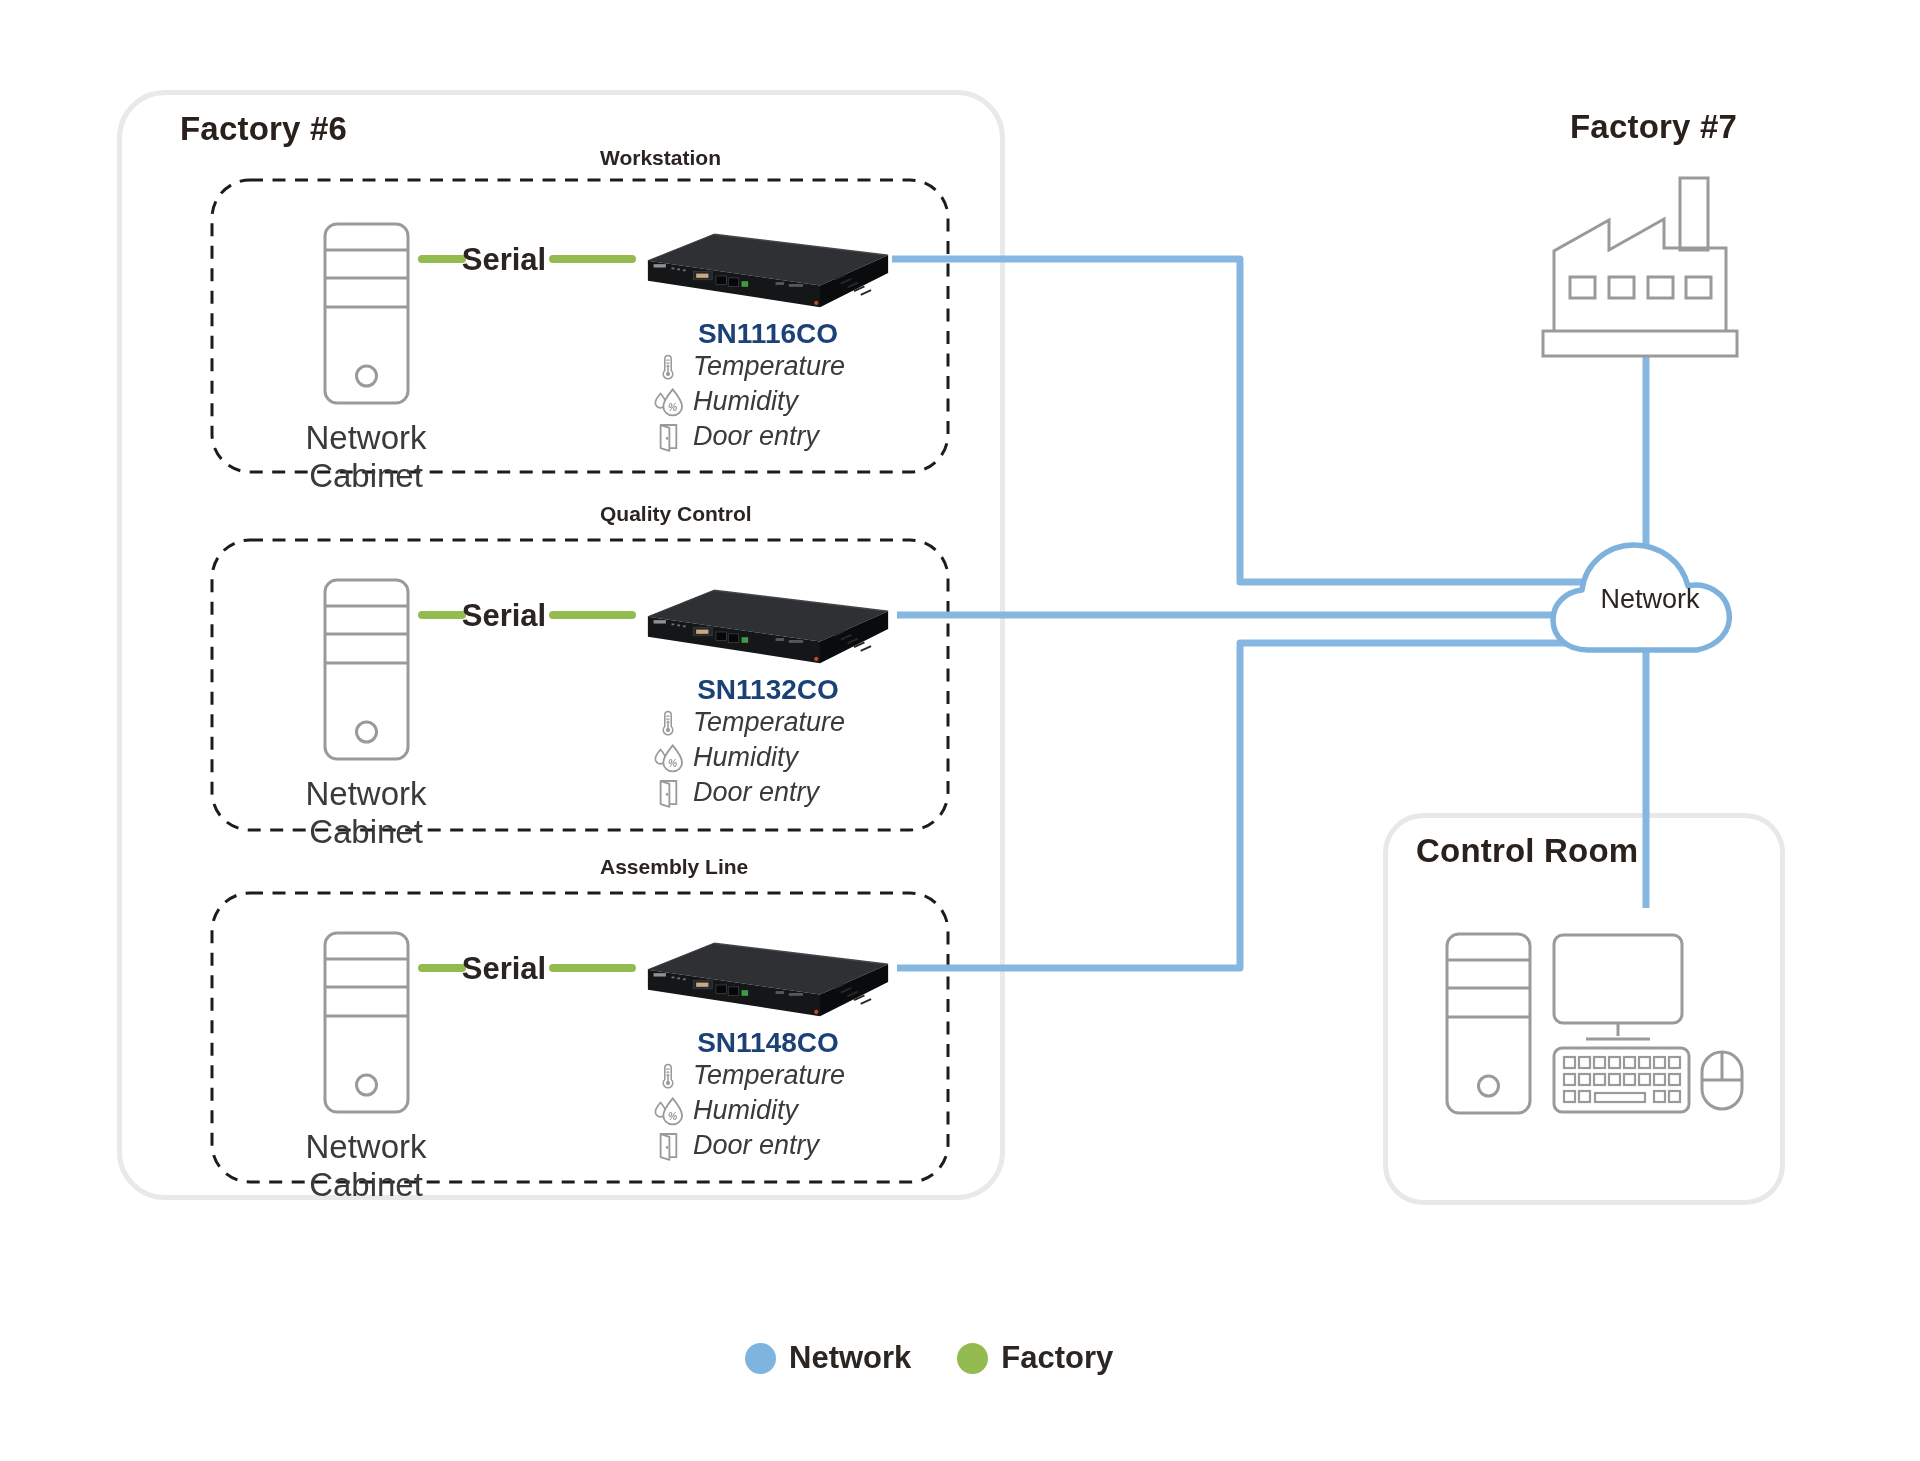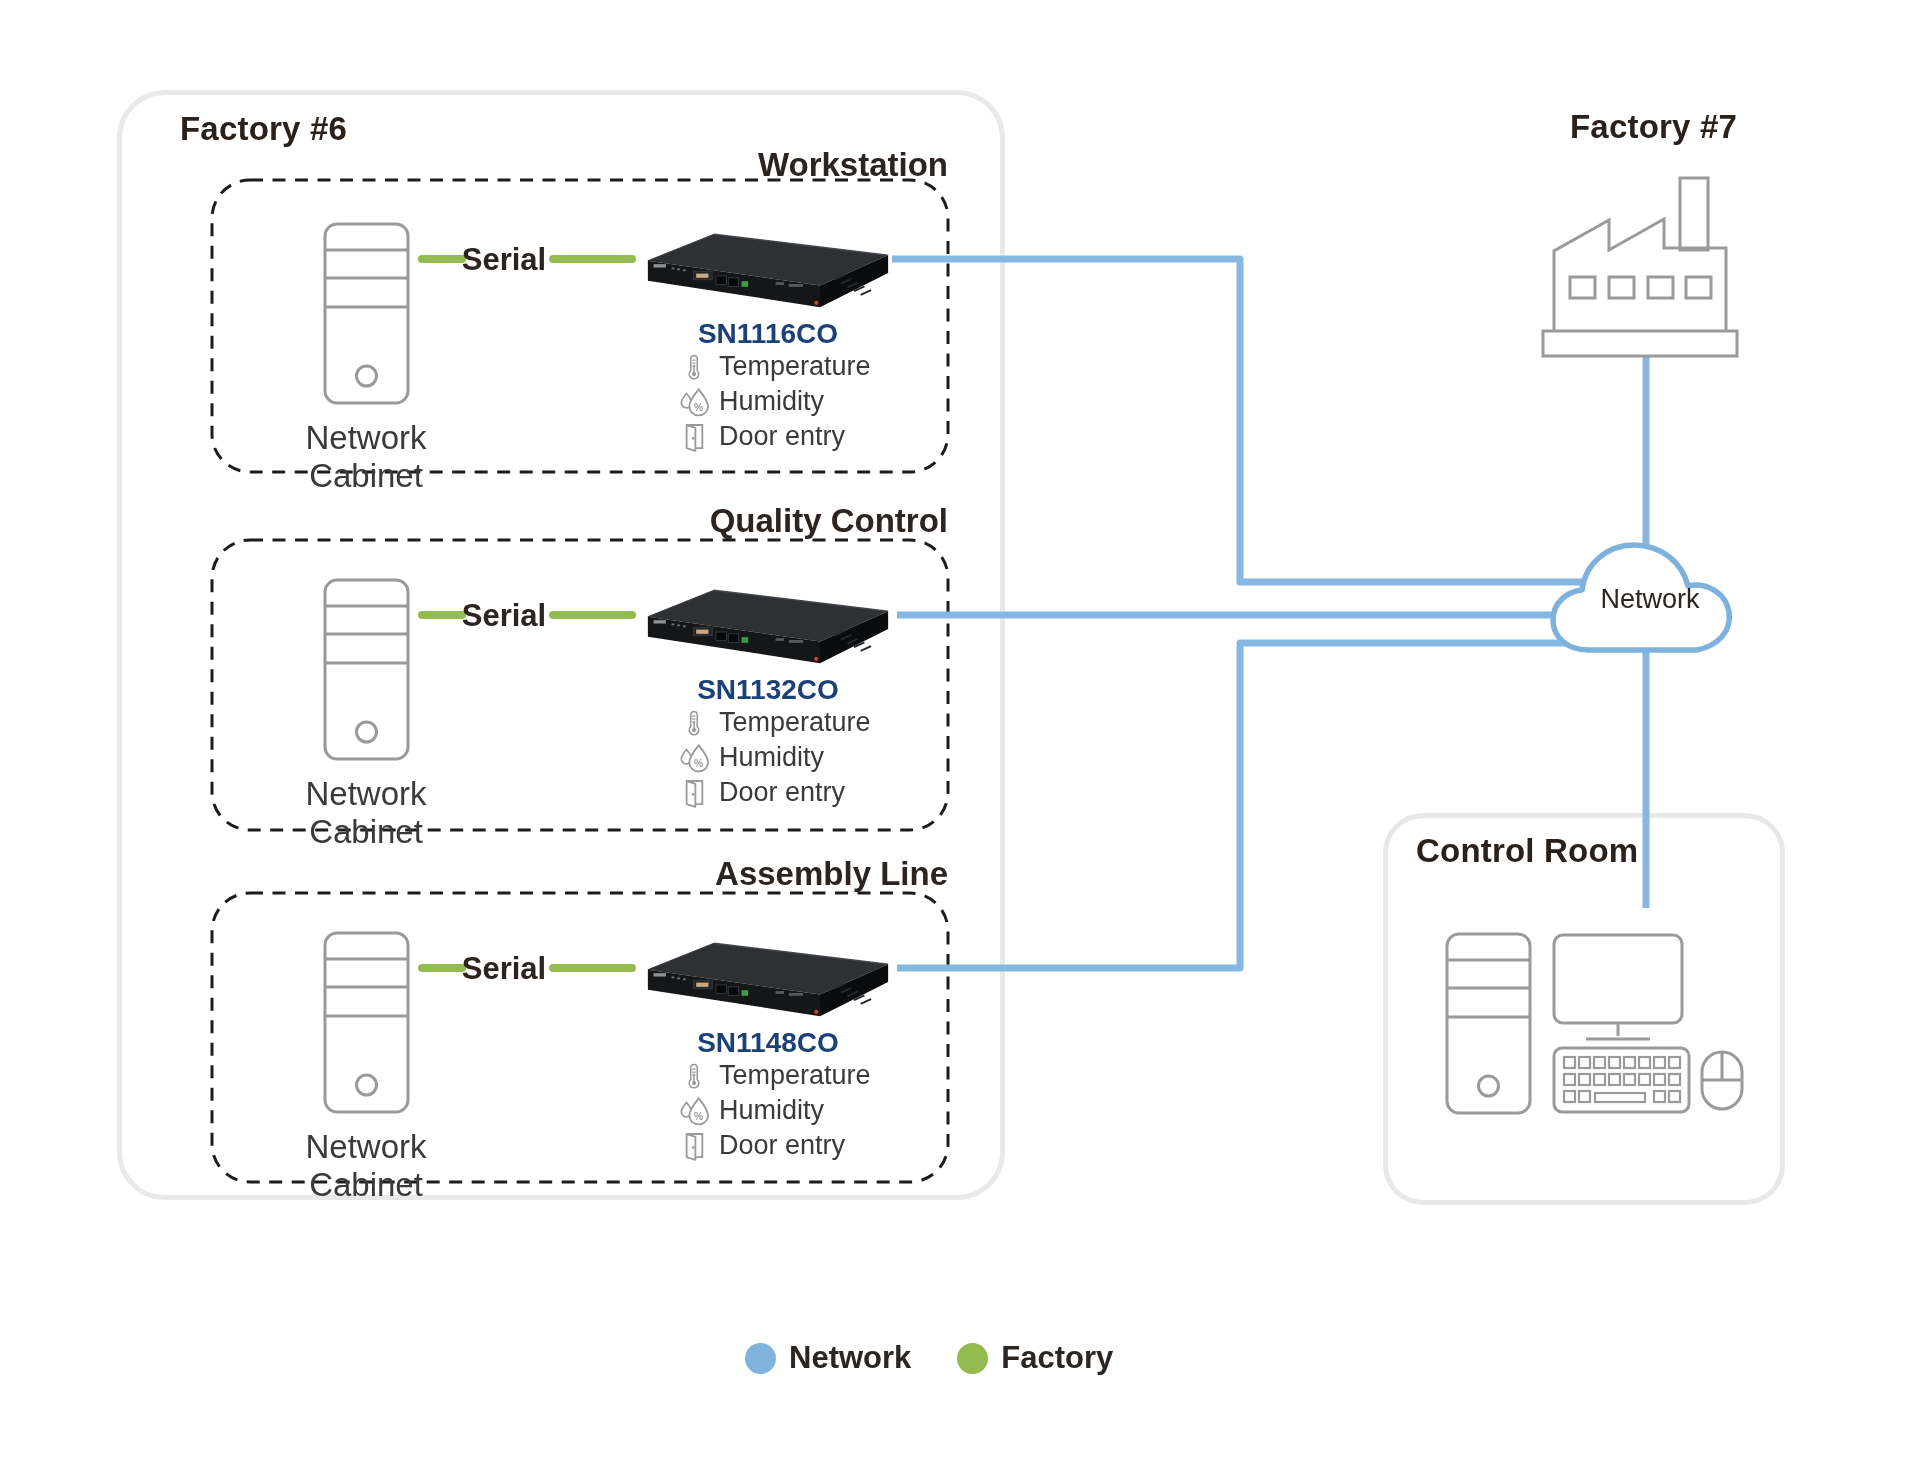--- a/index.html
+++ b/index.html
@@ -6,38 +6,38 @@
   .canvas{position:relative;width:1920px;height:1461px;background:#ffffff;overflow:hidden;
           font-family:"Liberation Sans","DejaVu Sans",sans-serif;color:#2b2622;}
   .abs{position:absolute;}
   svg{display:block;}
 
   
   .factory1-box{left:117px;top:90px;width:878px;height:1100px;border:5px solid #e9e9e9;border-radius:48px;}
   .control-room-box{left:1383px;top:813px;width:392px;height:382px;border:5px solid #e8e8e8;border-radius:40px;background:#fff;}
 
   .big-title{font-size:33px;font-weight:bold;color:#2b211c;letter-spacing:.2px;}
-  .area-label{font-size:33px;font-weight:bold;color:#2b2420;text-align:right;width:348px;left:600px;}
+  .area-label{font-size:21px;font-weight:bold;color:#2b2420;text-align:left;width:348px;left:600px;}
   .cab-label{font-size:33px;color:#3a3a3a;text-align:center;width:220px;left:256px;}
   .model-label{font-size:28px;font-weight:bold;color:#1c4177;text-align:center;width:256px;left:640px;}
   .serial-label{font-size:31px;font-weight:bold;color:#2b2420;text-align:center;width:86px;left:461px;}
   .caption{font-size:26px;color:#3a3a3a;}
 
   
   .frow{position:absolute;inset:0;}
   .frow .tower{left:323px;top:calc(var(--ly) - 37px);}
   .frow .area-label{top:calc(var(--ly) - 113px);}
   .frow .cab-label{top:calc(var(--ly) + 160px);}
   .frow .seg{height:8px;border-radius:4px;background:#93bb4f;top:calc(var(--ly) - 4px);}
   .frow .seg-left{left:418px;width:48px;}
   .frow .seg-right{left:549px;width:87px;}
   .frow .serial-label{top:calc(var(--ly) - 17px);}
   .frow .device{left:640px;top:calc(var(--ly) - 36px);}
   .frow .model-label{top:calc(var(--ly) + 59px);}
-  .frow .sensors{left:678px;top:calc(var(--ly) + 94px);}
+  .frow .sensors{left:652px;top:calc(var(--ly) + 94px);font-style:italic;}
 
   .sensor-row{display:flex;align-items:center;height:27px;margin-bottom:8px;gap:9px;}
   .sensor-icon-box{width:32px;display:flex;justify-content:center;}
   .sensor-text{font-size:27px;color:#3a3a3a;white-space:nowrap;}
 
   
   .cloud-label{left:1588px;top:584px;width:124px;text-align:center;font-size:27px;color:#2b2622;}
 
   
   .legend{left:745px;top:1340px;display:flex;align-items:center;gap:13px;}

